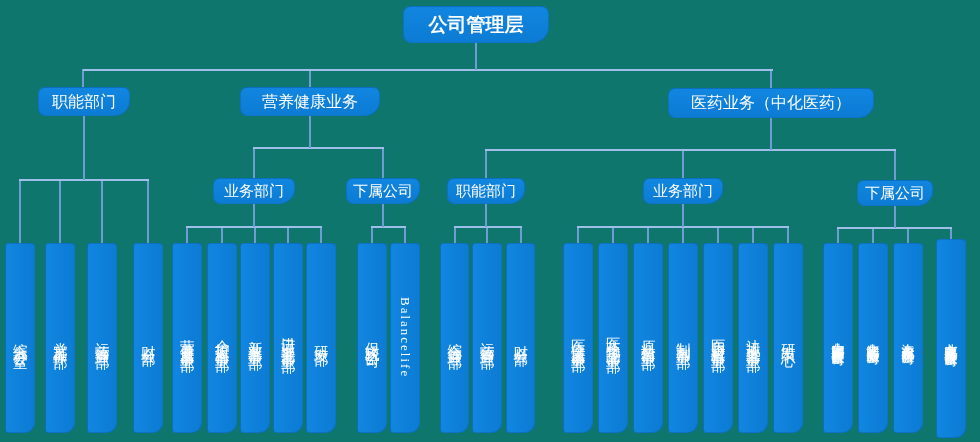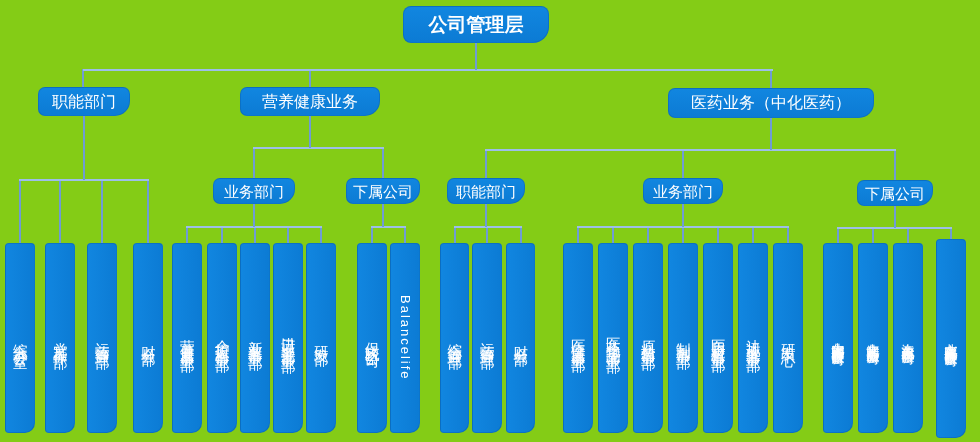--- a/index.html
+++ b/index.html
@@ -1,18 +1,18 @@
 <!DOCTYPE html>
 <html><head>
 <meta charset="utf-8">
 <style>
   html,body{margin:0;padding:0;background:#ffffff;}
   #canvas{
-    position:relative;width:980px;height:442px;background:#84cc16;overflow:hidden;
-    font-family:Liberation Sans, sans-serif;
+    position:relative;width:980px;height:442px;background:#0f766e;overflow:hidden;
+    font-family:Liberation Serif, serif;
   }
   .node{
     position:absolute;box-sizing:border-box;
     background:linear-gradient(180deg,#1186e0 0%,#0c7bd4 100%);
     color:#ffffff;display:flex;align-items:center;justify-content:center;
     text-align:center;border:1px solid rgba(10,80,150,0.30);
   }
   .hnode{border-radius:7px 7px 15px 7px;font-size:16px;line-height:1;}
   .root{font-size:19px;font-weight:bold;border-radius:8px 8px 16px 8px;}
   .sub{font-size:15px;}

